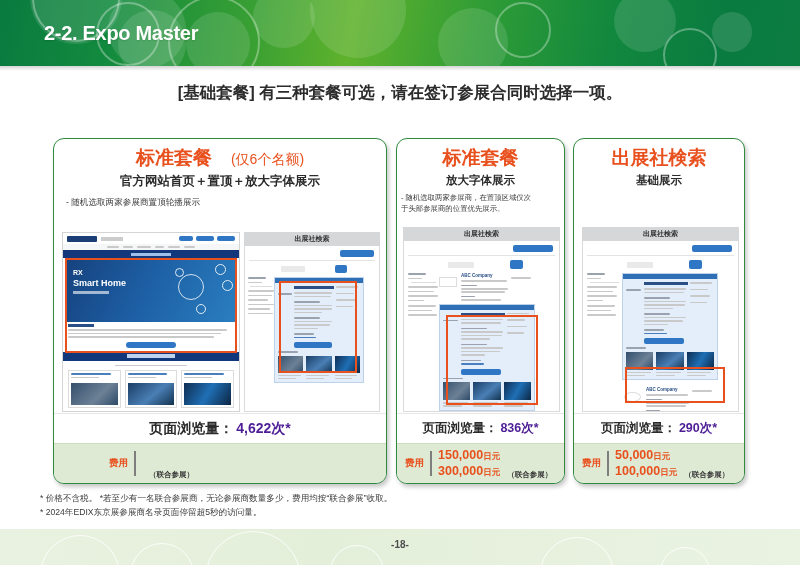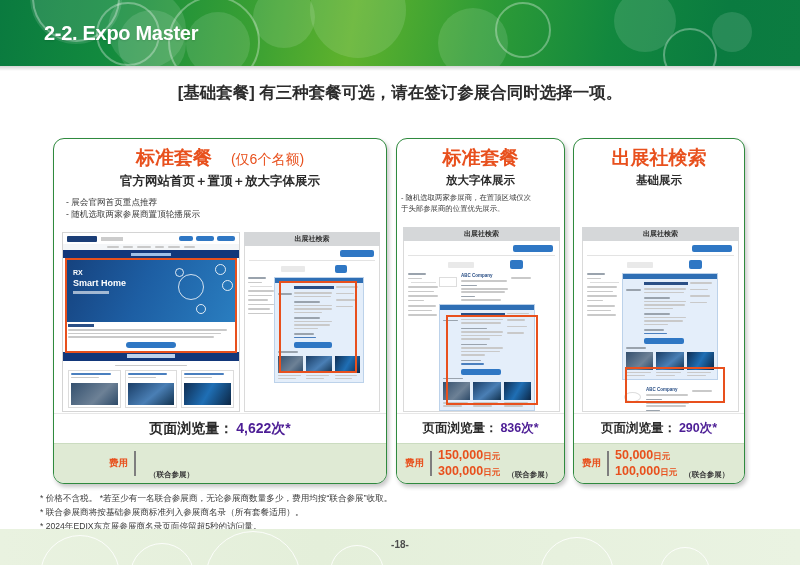--- a/index.html
+++ b/index.html
@@ -183,21 +183,20 @@
   <div class="banner-shadow"></div>
 
   <div class="subtitle">[基础套餐] 有三种套餐可选，请在签订参展合同时选择一项。</div>
 
   <div class="card" id="card0">
     <div class="pkg-title">
       <span class="main">标准套餐</span><span class="sub-note">(仅6个名额)</span>
     </div>
     <div class="pkg-sub">官方网站首页＋置顶＋放大字体展示</div>
     <div class="pkg-bullets">
-      <div>- 展会官网首页重点推荐</div>
       <div>- 随机选取两家参展商置顶轮播展示</div>
     </div>
 
     <div class="mockwrap" style="left:8px;top:93px;width:178px;height:180px;">
       <div style="height:11px;background:#fff;display:flex;align-items:center;padding:0 4px;">
         <div style="width:30px;height:6px;background:#1b3e77;border-radius:1px;"></div>
         <div style="width:22px;height:4px;background:#ccc;margin-left:4px;"></div>
         <div style="flex:1"></div>
         <div class="blue-btn" style="width:14px;height:5px;"></div>
         <div class="blue-btn" style="width:18px;height:5px;margin-left:3px;"></div>
@@ -603,21 +602,20 @@
       <span class="fee-vals">
         <span class="fee-line"><span>50,000</span><span class="unit">日元</span></span>
         <span class="fee-line"><span>100,000</span><span class="unit">日元</span></span>
       </span>
       <span class="fee-joint">（联合参展）</span>
     </div>
   </div>
 
   <div class="notes">
     <div>* 价格不含税。 *若至少有一名联合参展商，无论参展商数量多少，费用均按“联合参展”收取。</div>
-    <div>* 联合参展商将按基础参展商标准列入参展商名录（所有套餐适用）。</div>
     <div>* 2024年EDIX东京展参展商名录页面停留超5秒的访问量。</div>
   </div>
 
   <div class="footer">
     <div class="fc" style="left:40px;top:6px;width:80px;height:80px;"></div>
     <div class="fc" style="left:130px;top:14px;width:64px;height:64px;"></div>
     <div class="fc" style="left:205px;top:2px;width:96px;height:96px;"></div>
     <div class="fc" style="left:330px;top:16px;width:54px;height:54px;"></div>
     <div class="fc" style="left:540px;top:8px;width:74px;height:74px;"></div>
     <div class="fc" style="left:660px;top:18px;width:50px;height:50px;"></div>

